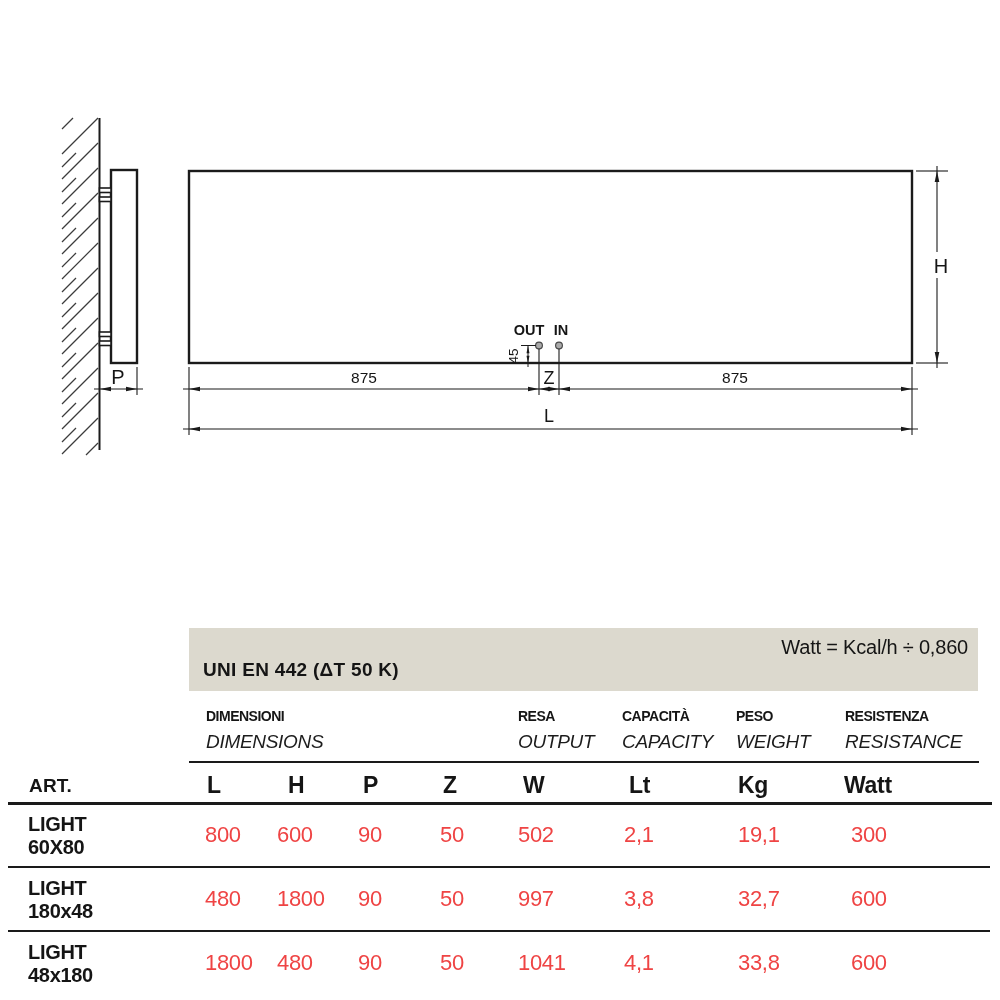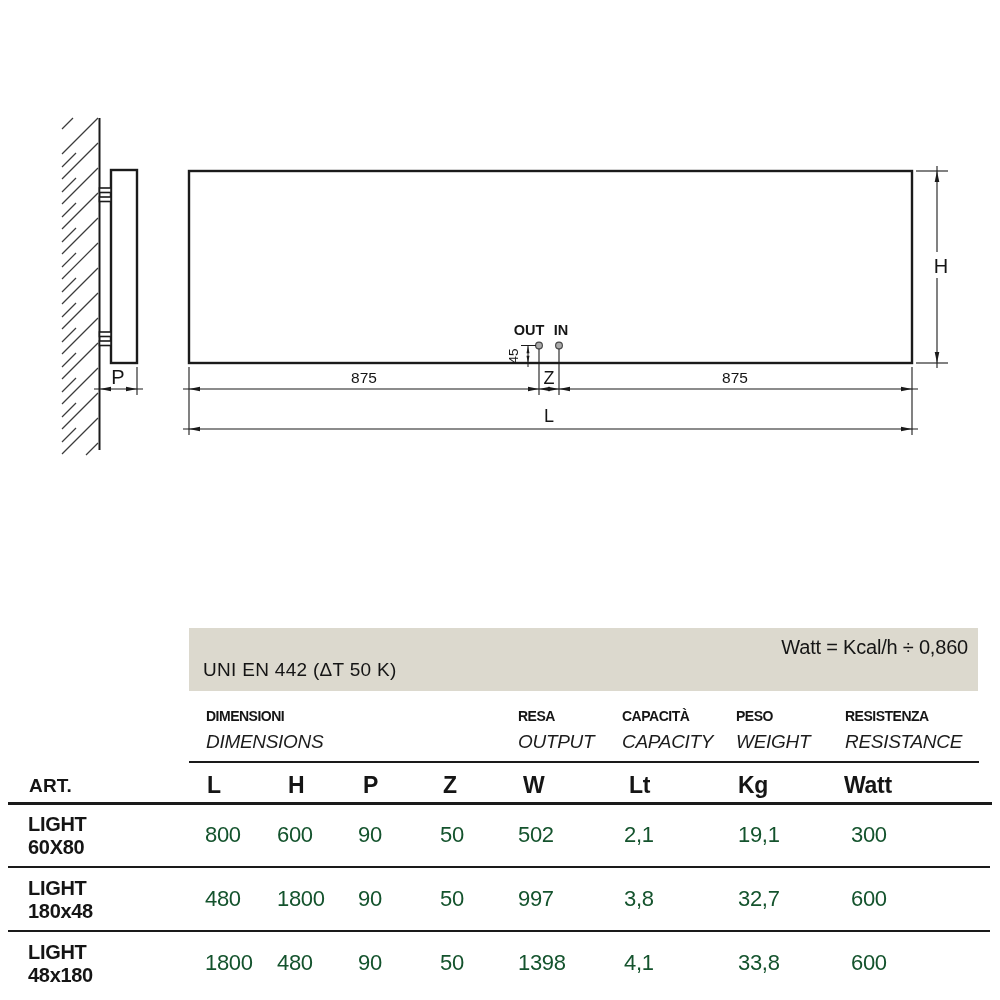--- a/index.html
+++ b/index.html
@@ -4,31 +4,31 @@
 <style>
   html,body{margin:0;padding:0;background:#fff;}
   .canvas{position:relative;width:1000px;height:1000px;background:#ffffff;
           font-family:"Liberation Sans",sans-serif;color:#151515;overflow:hidden;}
   .abs{position:absolute;white-space:nowrap;}
   svg{position:absolute;left:0;top:0;}
   svg text{font-family:"Liberation Sans",sans-serif;fill:#151515;}
   
   .band{position:absolute;left:189px;top:628px;width:789px;height:63px;}
   .band-t1{position:absolute;left:14px;top:7px;font-size:21px;font-weight:500;letter-spacing:-0.2px;}
-  .band-t2{position:absolute;left:14px;top:31px;font-size:19px;font-weight:400;letter-spacing:0.3px;}
+  .band-t2{position:absolute;left:14px;top:31px;font-size:19px;font-weight:700;letter-spacing:0.3px;}
   .band-f{position:absolute;right:10px;text-align:right;font-size:20px;letter-spacing:-0.2px;}
   .band-f1{top:8px;} .band-f2{top:34px;}
   
   .grp-it{position:absolute;top:708px;font-size:14px;font-weight:700;letter-spacing:-0.5px;}
   .grp-en{position:absolute;top:731px;font-size:19px;font-style:italic;letter-spacing:-0.3px;color:#1c1c1c;}
   .colhdr{position:absolute;top:772px;font-size:23px;font-weight:700;letter-spacing:-0.3px;}
   .arthdr{position:absolute;left:29px;top:775px;font-size:19px;font-weight:700;letter-spacing:0.2px;}
   .rule{position:absolute;background:#1a1a1a;}
   .artlbl{position:absolute;left:28px;font-size:20px;font-weight:700;letter-spacing:-0.3px;line-height:23px;}
-  .val{position:absolute;font-size:22px;color:#14532d;letter-spacing:-0.3px;}
+  .val{position:absolute;font-size:22px;color:#ef4444;letter-spacing:-0.3px;}
 </style>
 </head>
 <body>
 
 <div class="canvas">
 
   <svg width="1000" height="520" viewBox="0 0 1000 520">
 
     <g id="hatch" stroke="#3c3c3c" stroke-width="1.2">
         <line x1="98" y1="118" x2="62" y2="154"></line>
@@ -180,18 +180,18 @@
   <div class="val" style="left:518px;top:886px">997</div>
   <div class="val" style="left:624px;top:886px">3,8</div>
   <div class="val" style="left:738px;top:886px">32,7</div>
   <div class="val" style="left:851px;top:886px">600</div>
 
   <div class="artlbl" style="top:941px"><span>LIGHT</span><br><span>48x180</span></div>
   <div class="val" style="left:205px;top:950px">1800</div>
   <div class="val" style="left:277px;top:950px">480</div>
   <div class="val" style="left:358px;top:950px">90</div>
   <div class="val" style="left:440px;top:950px">50</div>
-  <div class="val" style="left:518px;top:950px">1398</div>
+  <div class="val" style="left:518px;top:950px">1041</div>
   <div class="val" style="left:624px;top:950px">4,1</div>
   <div class="val" style="left:738px;top:950px">33,8</div>
   <div class="val" style="left:851px;top:950px">600</div>
 
 </div>
 
 </body></html>

